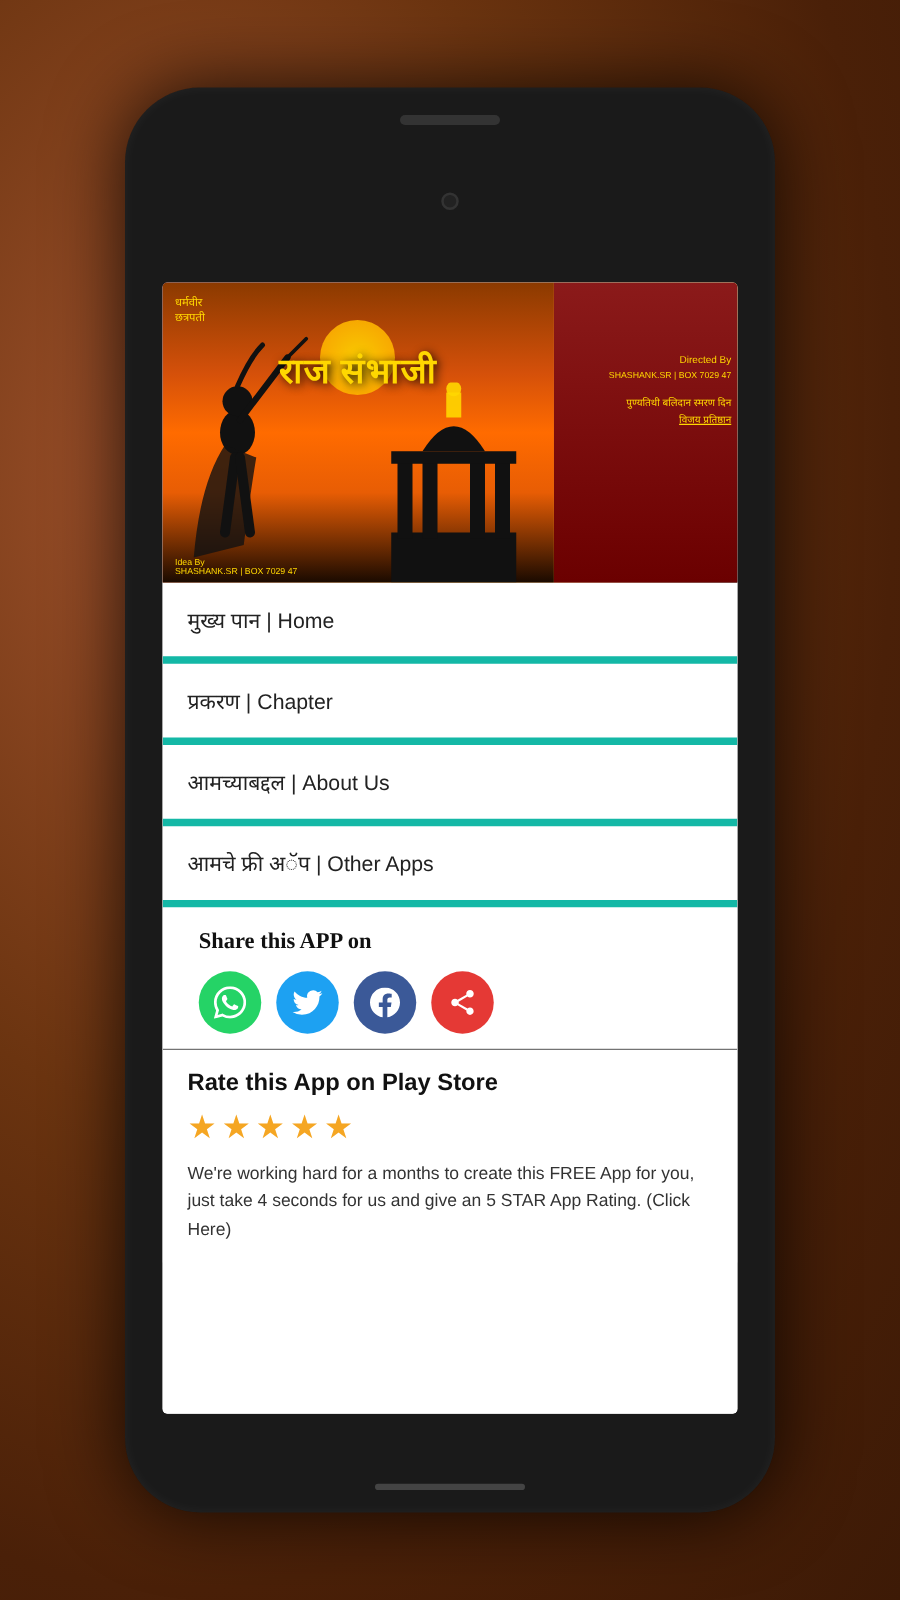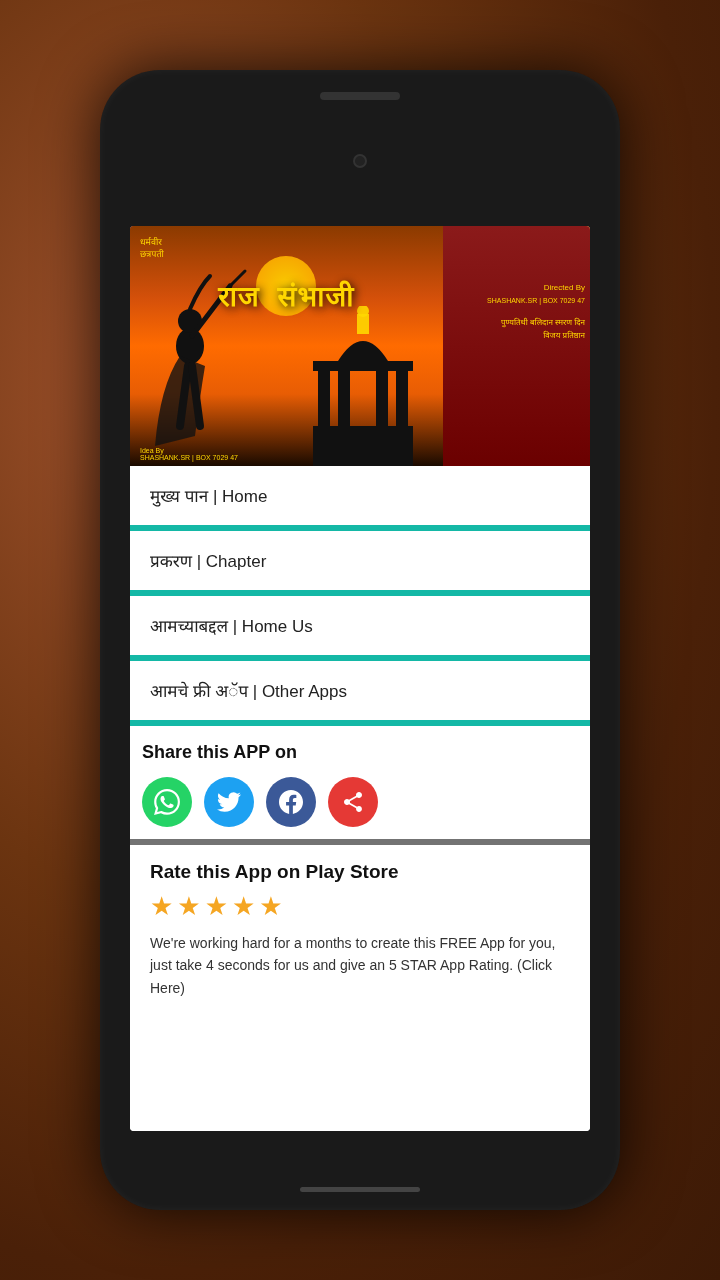--- a/index.html
+++ b/index.html
@@ -161,23 +161,24 @@
       border-bottom: 6px solid #14b8a6;
       font-size: 17px;
       color: #222;
       cursor: pointer;
       display: flex;
       align-items: center;
     }
 
     
     .share-section {
-      padding: 16px 12px 12px;
-      border-bottom: 6px solid #737373;
+      padding: 16px 29px 12px;
+      border-bottom: 1px solid #737373;
       background: #fff;
+      font-family: Liberation Serif, serif;
     }
 
     .share-title {
       font-size: 18px;
       font-weight: bold;
       color: #111;
       margin-bottom: 14px;
     }
 
     .share-icons {
@@ -298,48 +299,48 @@
 
           <rect x="54" y="8" width="12" height="20" fill="#FFD700" opacity="0.9"></rect>
           <circle cx="60" cy="5" r="6" fill="#FFD700" opacity="0.9"></circle>
         </svg>
 
         <div class="hero-subtitle">
           <span style="color:#FFD700;font-size:9px;font-family:serif;white-space:pre;">धर्मवीर
 छत्रपती</span>
         </div>
         <div class="hero-title">
-          <span style="font-size:28px;color:#FFD700;text-shadow:2px 2px 8px rgba(0,0,0,0.9);font-family:Liberation Mono, monospace;letter-spacing:1px;">राज संभाजी</span>
+          <span style="font-size:28px;color:#FFD700;text-shadow:2px 2px 8px rgba(0,0,0,0.9);font-family:Liberation Serif, serif;letter-spacing:1px;">राज संभाजी</span>
         </div>
         <div style="position:absolute;bottom:5px;left:10px;color:#FFD700;font-size:7px;">
           <span style="white-space:pre;">Idea By
 SHASHANK.SR | BOX 7029 47</span>
         </div>
       </div>
       <div class="hero-right-panel">
         <div class="hero-right-text">
           <div style="color:#FFD700;font-size:8px;">Directed By</div>
           <div style="color:#FFD700;font-size:7px;">SHASHANK.SR | BOX 7029 47</div>
           <br>
           <div style="color:#FFD700;font-size:8px;">पुण्यतिथी बलिदान स्मरण दिन</div>
-          <div style="color:#FFD700;font-size:8px;">विजय प्रतिष्ठान</div>
+          <div style="color:#FFD700;font-size:8px;text-decoration:underline;">विजय प्रतिष्ठान</div>
         </div>
       </div>
     </div>
 
     <div class="menu-list">
 
       <div class="menu-item">
         <span>मुख्य पान | Home</span>
       </div>
       <div class="menu-item">
         <span>प्रकरण | Chapter</span>
       </div>
       <div class="menu-item">
-        <span>आमच्याबद्दल | Home Us</span>
+        <span>आमच्याबद्दल | About Us</span>
       </div>
       <div class="menu-item">
         <span>आमचे फ्री अॅप | Other Apps</span>
       </div>
 
       <div class="share-section">
         <div class="share-title">Share this APP on</div>
         <div class="share-icons">
           <div class="share-icon-btn whatsapp">
             <svg width="26" height="26" viewBox="0 0 24 24" fill="white">

